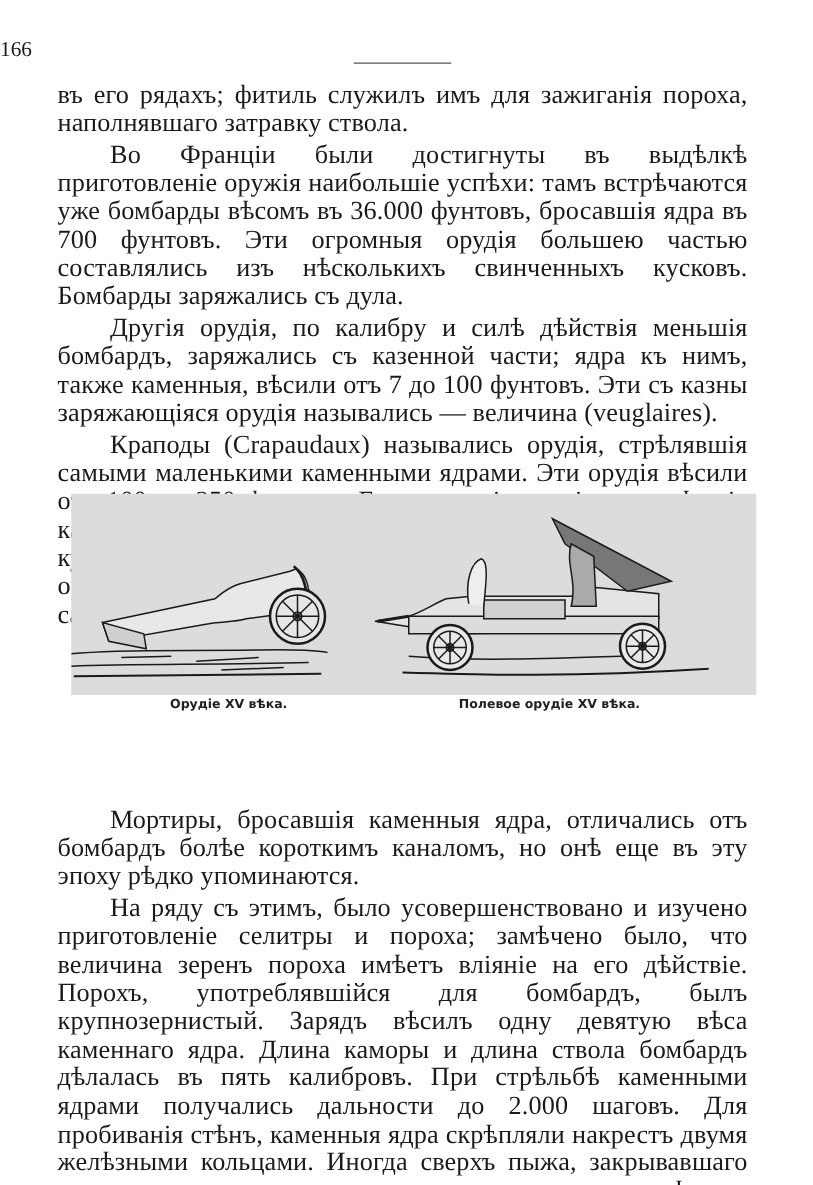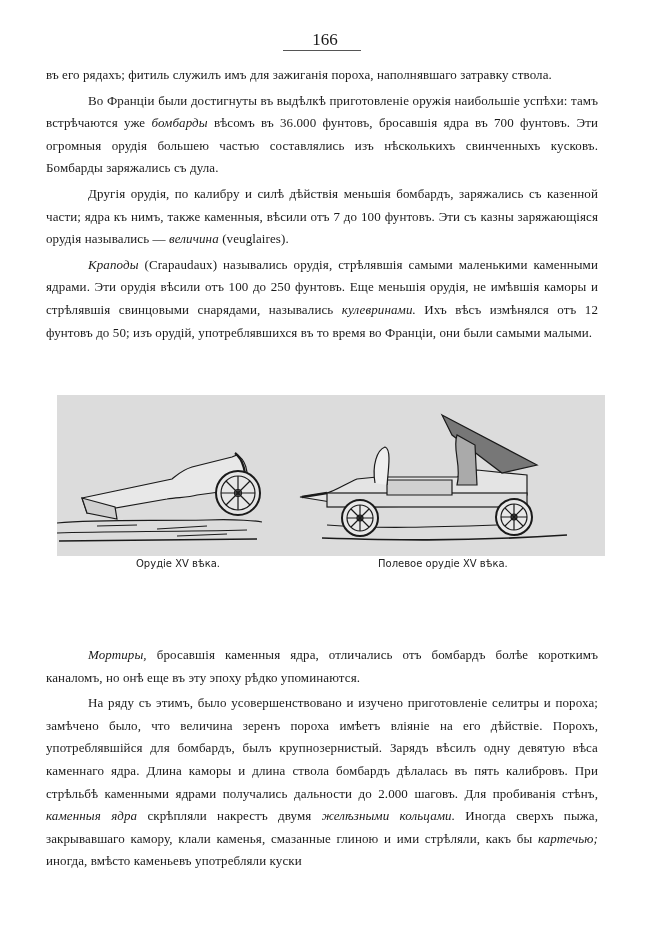--- a/index.html
+++ b/index.html
@@ -1,34 +1,34 @@
 <!DOCTYPE html>
 <html><head>
 <meta charset="utf-8">
 <style>
   html, body { margin: 0; padding: 0; background: #ffffff; }
   body { width: 650px; height: 948px; position: relative; overflow: hidden;
          font-family: "DejaVu Serif", "Liberation Serif", serif; color: #1a1a1a; }
-  .page-num { position: absolute; top: 30px; left: 0; width: 650px; text-align: center;
+  .page-num { position: absolute; top: 30px; left: 0; width: 650px; 
               font-family: "Liberation Serif", serif; font-size: 17px; }
   .page-rule { position: absolute; top: 50px; left: 283px; width: 78px; height: 1px; background: #555; }
   .text { position: absolute; left: 46px; width: 552px; font-family: "Liberation Serif", serif;
-          font-size: 13px; line-height: 22.6px; text-align: justify; letter-spacing: 0.1px; }
+          font-size: 21px; line-height: 22.6px; text-align: justify; letter-spacing: 0.1px; }
   .para { margin: 0 0 3px 0; text-indent: 42px; }
   .para.cont { text-indent: 0; }
-  .it { font-style: italic; }
+  .it { }
   .block1 { top: 64px; }
   .block2 { top: 603px; margin-top: 41px; }
   .figure { position: absolute; left: 57px; top: 395px; width: 548px; height: 161px;
             background: #dcdcdc; }
   .figure svg { position: absolute; left: 0; top: 0; }
   .caption { position: absolute; top: 558px; font-family: "DejaVu Sans", sans-serif;
-             font-size: 10px; font-weight: normal; color: #222; }
+             font-size: 10px; font-weight: bold; color: #222; }
   .cap1 { left: 136px; }
-  .cap2 { left: 378px; }
+  .cap2 { left: 367px; }
 </style>
 </head>
 <body>
 
 <div class="page-num">166</div>
 <div class="page-rule"></div>
 
 <div class="text block1" id="block1">
     <p class="para cont"><span>въ его рядахъ; фитиль служилъ имъ для зажиганія пороха, наполнявшаго затравку ствола.</span></p>
     <p class="para"><span>Во Франціи были достигнуты въ выдѣлкѣ приготовленіе оружія наибольшіе успѣхи: тамъ встрѣчаются уже </span><span class="it">бомбарды</span><span> вѣсомъ въ 36.000 фунтовъ, бросавшія ядра въ 700 фунтовъ. Эти огромныя орудія большею частью составлялись изъ нѣсколькихъ свинченныхъ кусковъ. Бомбарды заряжались съ дула.</span></p>

